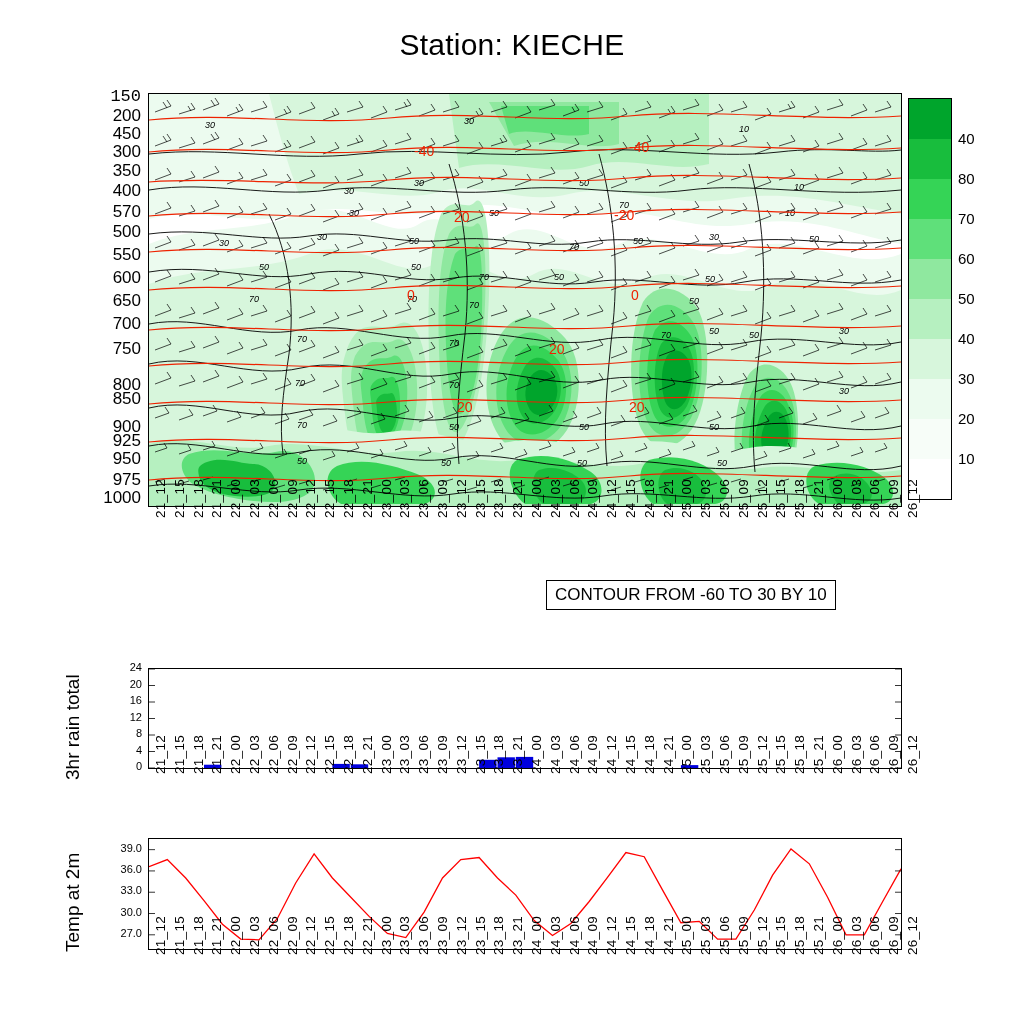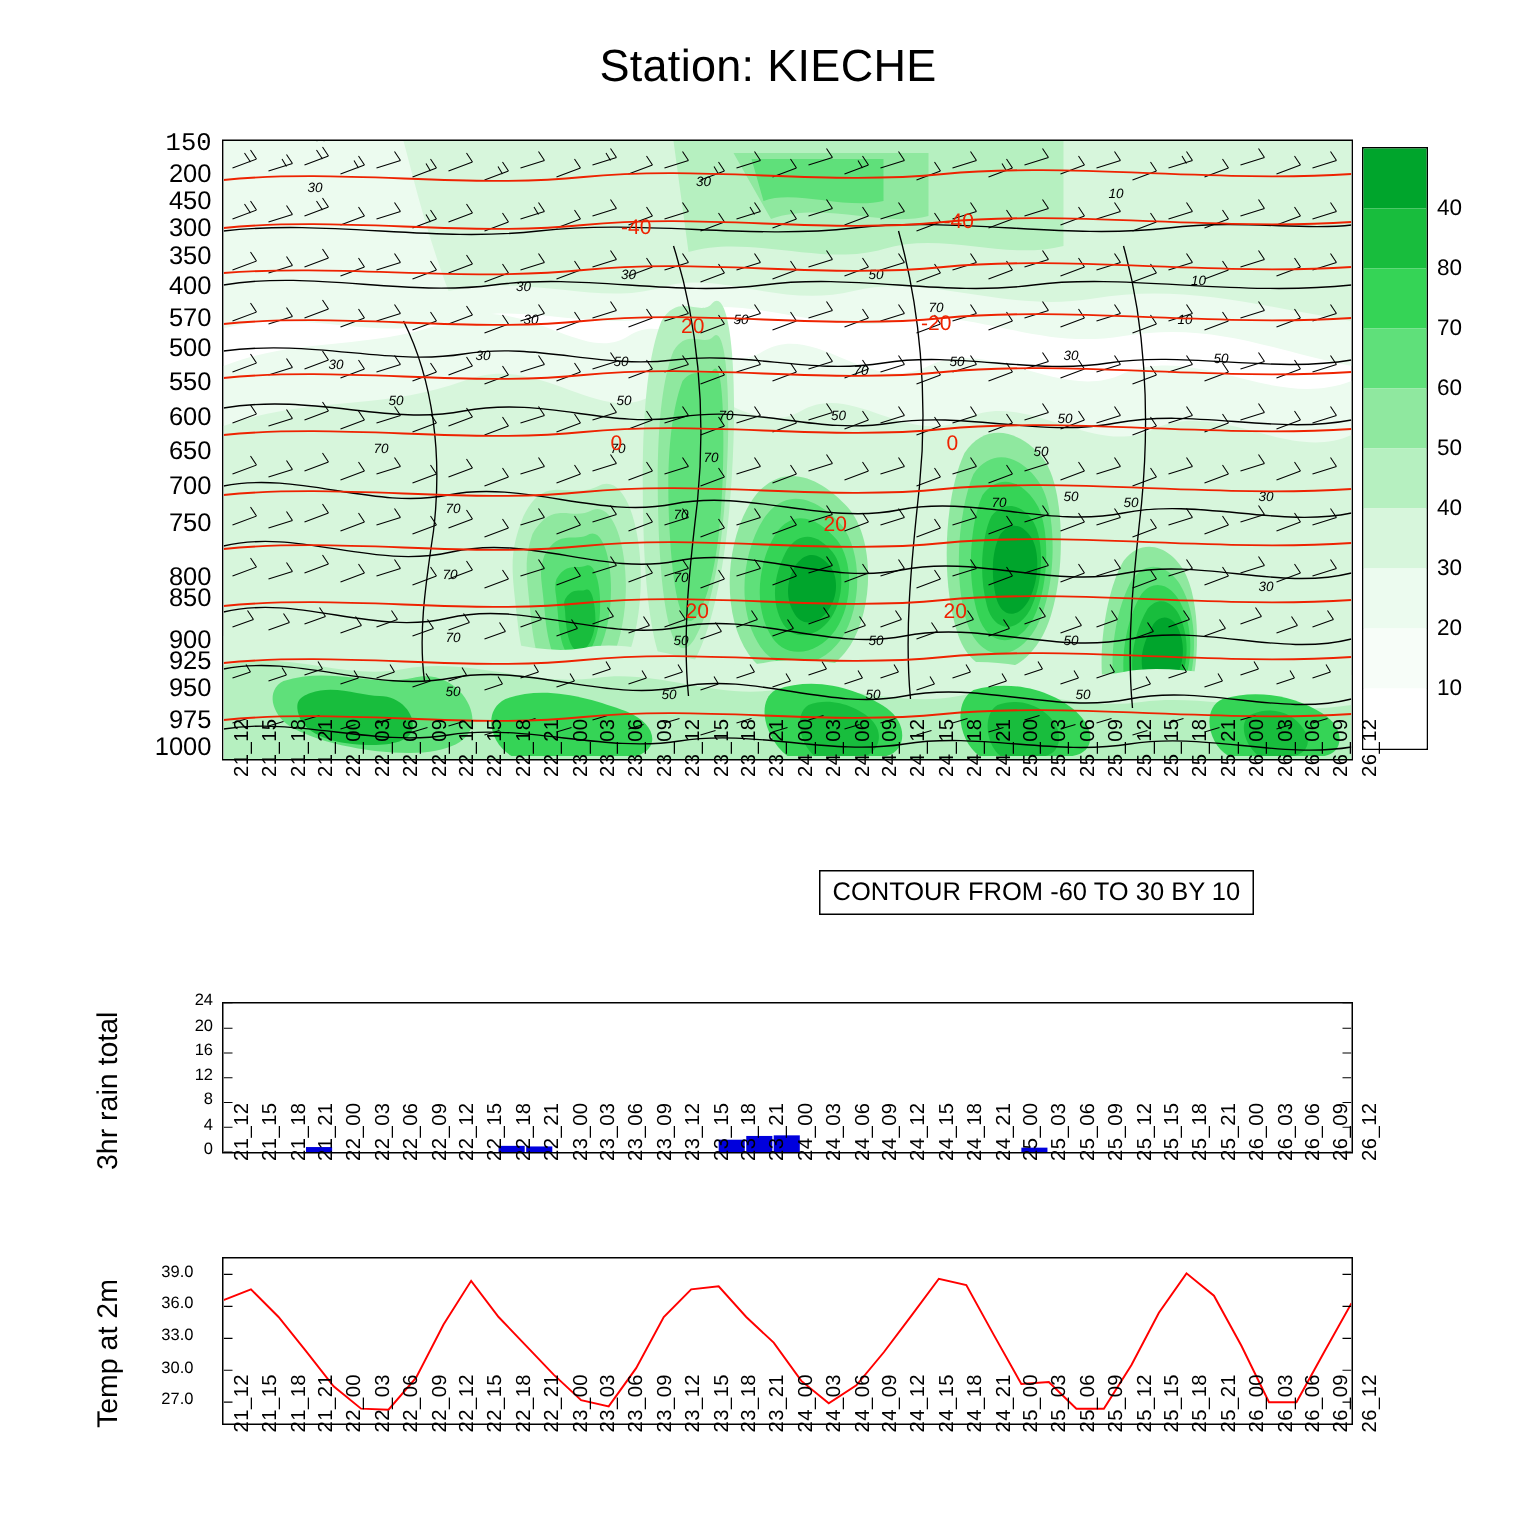--- a/index.html
+++ b/index.html
@@ -27,21 +27,21 @@
   
   #rain{position:absolute;left:148px;top:668px;width:752px;height:99px;border:1px solid #000;background:#fff;overflow:hidden;}
   .rainlab{position:absolute;left:62px;top:780px;transform:rotate(-90deg);transform-origin:left top;font-size:19px;white-space:nowrap;}
   #raintickwrap{position:absolute;left:92px;top:668px;width:50px;height:99px;}
   .rtick{position:absolute;right:0;font-size:11px;text-align:left;line-height:1;margin-left:46px;}
 
   
   #temp{position:absolute;left:148px;top:838px;width:752px;height:110px;border:1px solid #000;background:#fff;overflow:hidden;}
   .templab{position:absolute;left:62px;top:952px;transform:rotate(-90deg);transform-origin:left top;font-size:19px;white-space:nowrap;}
   #temptickwrap{position:absolute;left:92px;top:838px;width:50px;height:110px;}
-  .ttick{position:absolute;right:13px;font-size:11px;text-align:right;line-height:1;}
+  .ttick{position:absolute;right:0;font-size:11px;text-align:right;line-height:1;}
 </style>
 </head>
 <body>
 
 <div class="title">Station: KIECHE</div>
 
 <div id="ytickwrap">
     <div class="ytick" style="top: -4.71111px; font-family: Liberation Mono, monospace;">150</div>
     <div class="ytick" style="top: 13.6px;">200</div>
     <div class="ytick" style="top: 31.9111px;">450</div>

